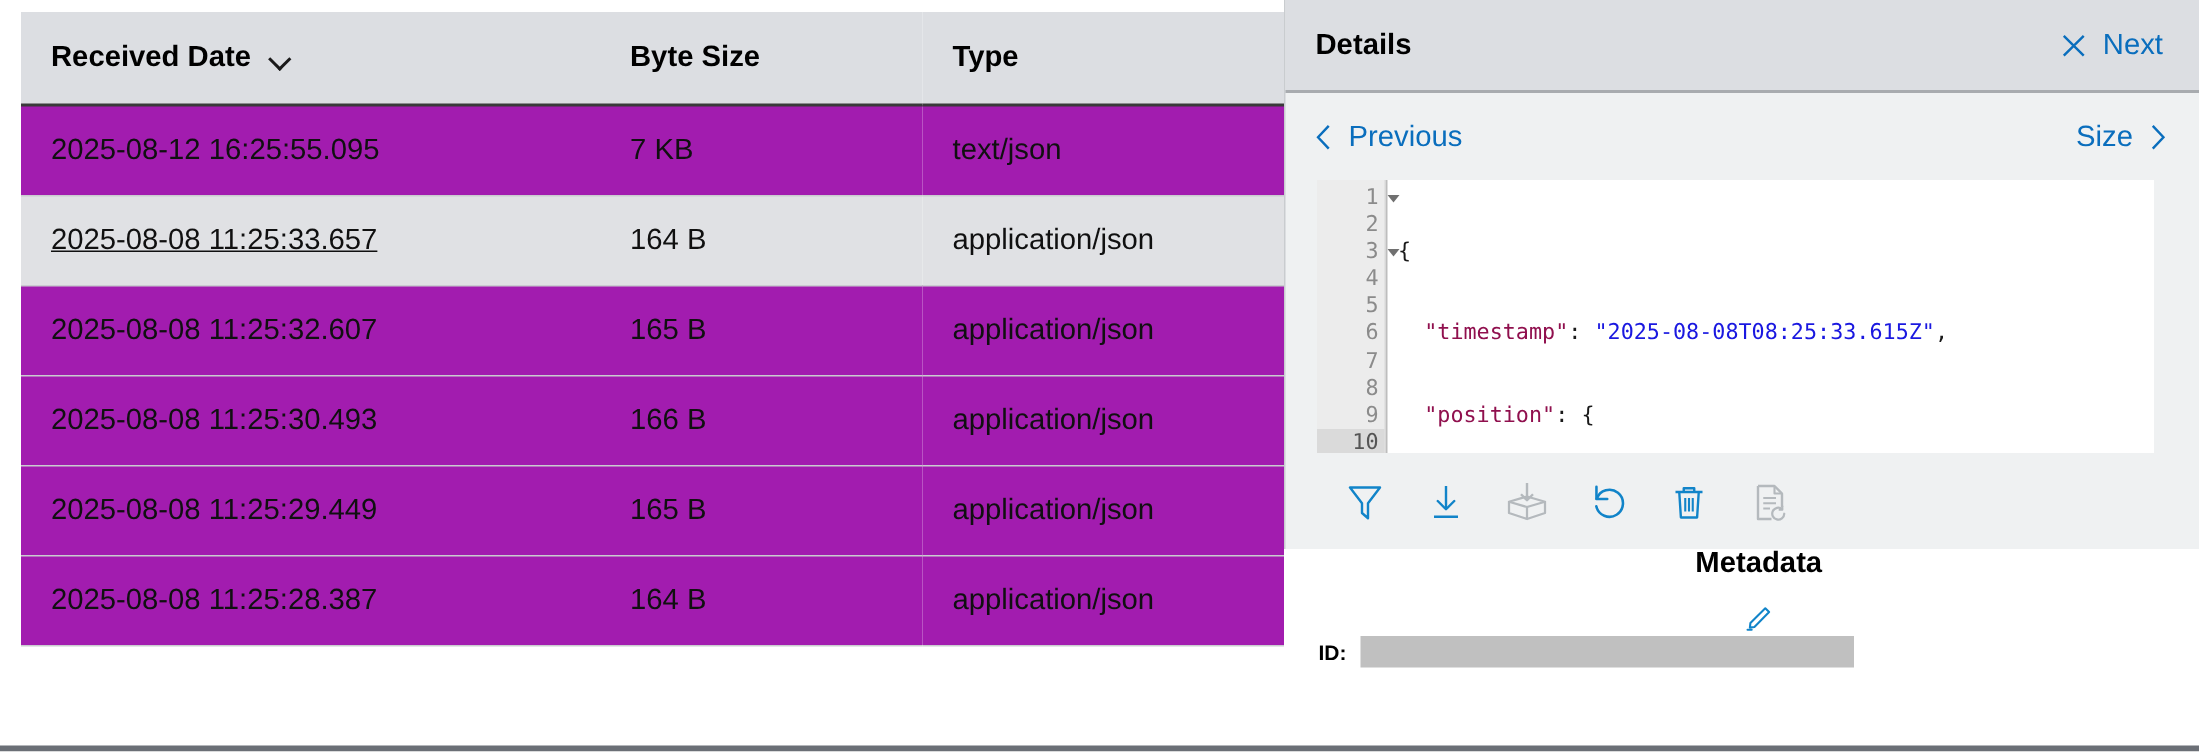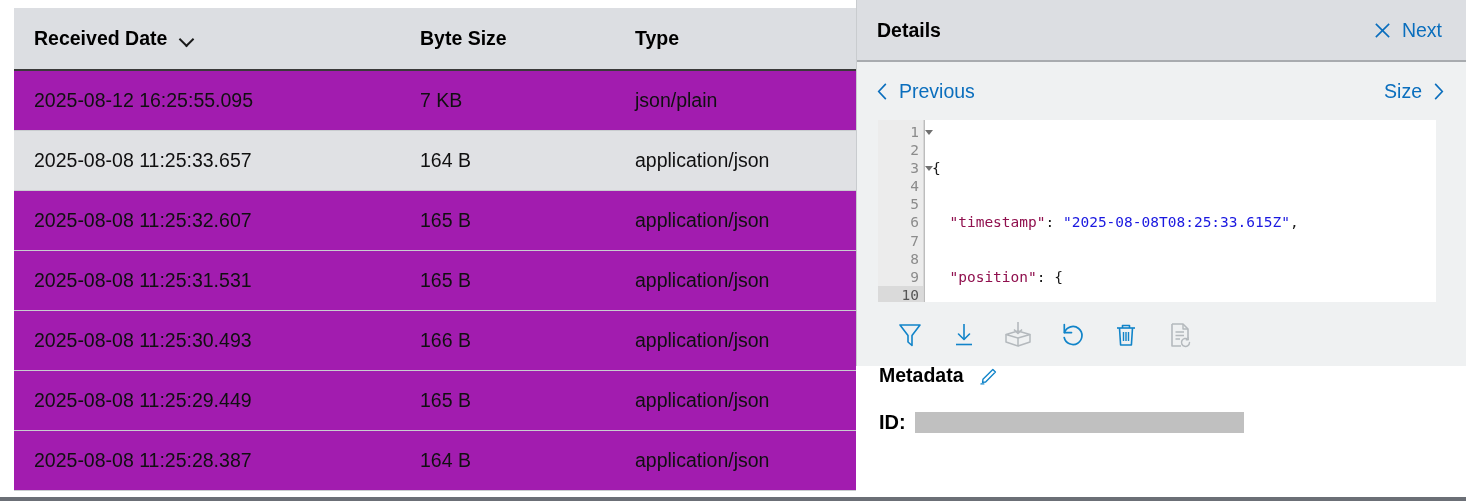--- a/index.html
+++ b/index.html
@@ -68,21 +68,21 @@
     height: 60px;
     font-size: 19.5px;
     color: #101010;
     padding: 0 0 0 20px;
     border-bottom: 1px solid #c9cccf;
     vertical-align: middle;
     white-space: nowrap;
     background: #a21caf;
   }
   .tbl tr.selected td { background: #e0e1e4; }
-  .tbl tr.selected td:first-child { box-shadow: none; }
+  .tbl tr.selected td:first-child { box-shadow: none; text-decoration: underline; }
 
   
   .details-pane {
     width: 610px;
     height: 366px;
     background: #eff1f2;
     position: relative;
     flex: 0 0 610px;
     border-left: 1px solid #c9cccf;
   }
@@ -198,36 +198,37 @@
   .icon-btn svg { display: block; }
 
   
   .metadata {
     padding: 6px 0 0 22px;
   }
   .meta-title-row {
     display: flex;
     align-items: center;
     gap: 14px;
-    margin-bottom: 24px;
+    margin-bottom: 1px;
+    flex-direction: column;
   }
   .meta-title {
     font-size: 19.5px;
     font-weight: 700;
     color: #000;
   }
   .pencil { width: 22px; height: 22px; display:block; cursor:pointer; }
   .meta-row {
     display: flex;
     align-items: center;
     gap: 9px;
     margin-bottom: 9px;
   }
   .meta-label {
-    font-size: 20px;
+    font-size: 14px;
     font-weight: 700;
     color: #000;
   }
   .redacted {
     height: 21px;
     background: #c0c0c0;
     display: block;
   }
   .redacted.id   { width: 329px; }
   .redacted.md5  { width: 348px; }
@@ -264,34 +265,29 @@
           </th>
           <th>
             <span>Type</span>
           </th>
         </tr>
       </thead>
       <tbody id="tbody">
           <tr class="">
             <td>2025-08-12 16:25:55.095</td>
             <td>7 KB</td>
-            <td>json/plain</td>
+            <td>text/json</td>
           </tr>
           <tr class="selected">
             <td>2025-08-08 11:25:33.657</td>
             <td>164 B</td>
             <td>application/json</td>
           </tr>
           <tr class="">
             <td>2025-08-08 11:25:32.607</td>
-            <td>165 B</td>
-            <td>application/json</td>
-          </tr>
-          <tr class="">
-            <td>2025-08-08 11:25:31.531</td>
             <td>165 B</td>
             <td>application/json</td>
           </tr>
           <tr class="">
             <td>2025-08-08 11:25:30.493</td>
             <td>166 B</td>
             <td>application/json</td>
           </tr>
           <tr class="">
             <td>2025-08-08 11:25:29.449</td>

